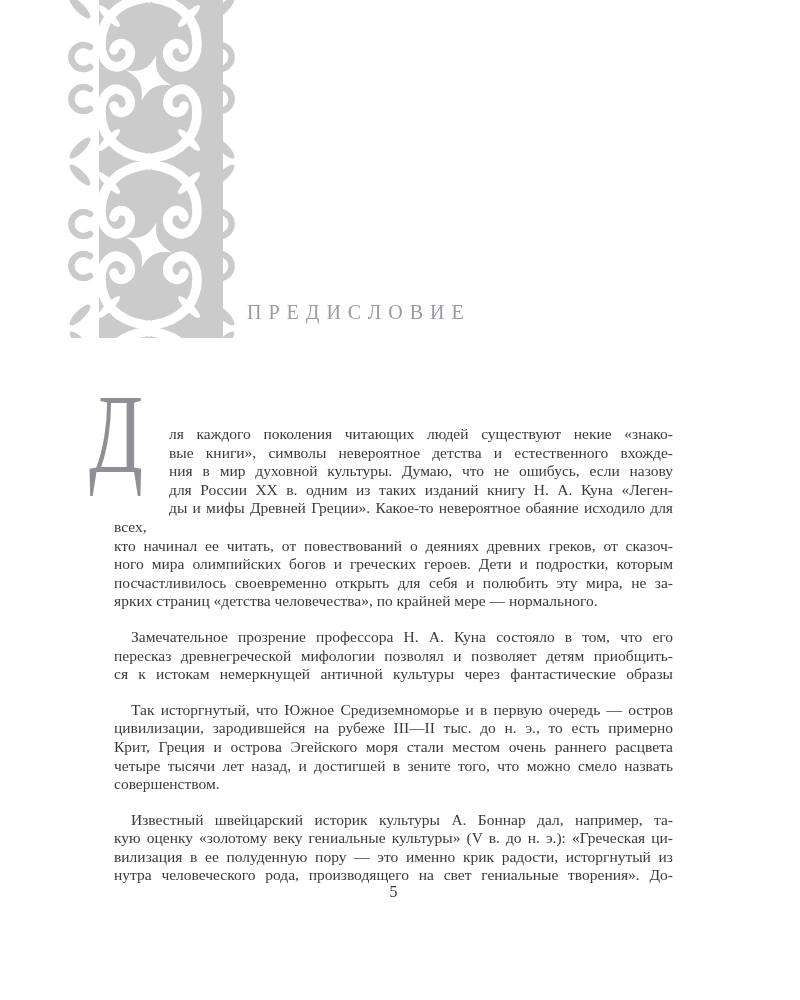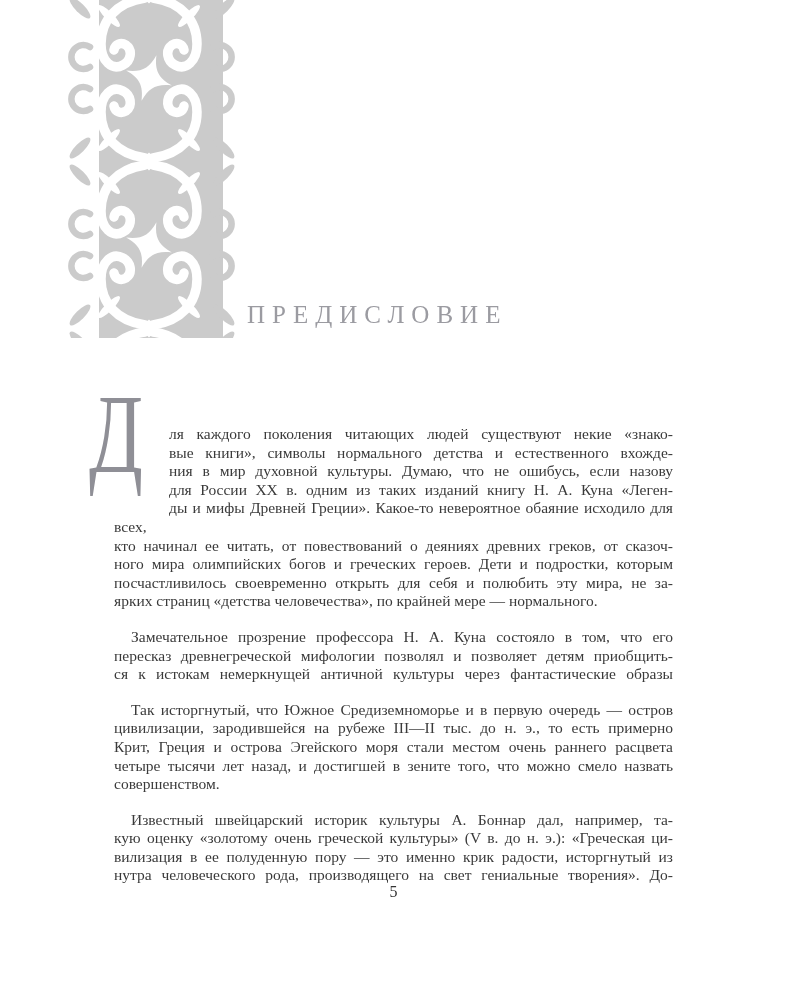--- a/index.html
+++ b/index.html
@@ -19,21 +19,21 @@
     top: 0;
     width: 177px;
     height: 338px;
   }
   
   .title {
     position: absolute;
     left: 247px;
     top: 301px;
     margin: 0;
-    font-size: 25px;
+    font-size: 20px;
     font-weight: 400;
     letter-spacing: 7px;
     color: #9b9ba1;
     white-space: nowrap;
   }
   
   .body {
     position: absolute;
     left: 97px;
     top: 408px;
@@ -116,21 +116,21 @@
   </svg>
 
   <h1 class="title">ПРЕДИСЛОВИЕ</h1>
 
   <div class="body">
     <span class="dropcap">Д</span>
 
     <div class="para">
       <div class="dropfloat"></div>
       <div class="line">ля каждого поколения читающих людей существуют некие «знако-</div>
-      <div class="line">вые книги», символы нормального детства и естественного вхожде-</div>
+      <div class="line">вые книги», символы невероятное детства и естественного вхожде-</div>
       <div class="line">ния в мир духовной культуры. Думаю, что не ошибусь, если назову</div>
       <div class="line">для России XX в. одним из таких изданий книгу Н. А. Куна «Леген-</div>
       <div class="line">ды и мифы Древней Греции». Какое-то невероятное обаяние исходило для всех,</div>
       <div class="line">кто начинал ее читать, от повествований о деяниях древних греков, от сказоч-</div>
       <div class="line">ного мира олимпийских богов и греческих героев. Дети и подростки, которым</div>
       <div class="line">посчастливилось своевременно открыть для себя и полюбить эту мира, не за-</div>
       <div class="line last">ярких страниц «детства человечества», по крайней мере — нормального.</div>
     </div>
 
     <div class="para">
@@ -142,21 +142,21 @@
     <div class="para">
       <div class="line indent">Так исторгнутый, что Южное Средиземноморье и в первую очередь — остров</div>
       <div class="line">цивилизации, зародившейся на рубеже III—II тыс. до н. э., то есть примерно</div>
       <div class="line">Крит, Греция и острова Эгейского моря стали местом очень раннего расцвета</div>
       <div class="line">четыре тысячи лет назад, и достигшей в зените того, что можно смело назвать</div>
       <div class="line last">совершенством.</div>
     </div>
 
     <div class="para">
       <div class="line indent">Известный швейцарский историк культуры А. Боннар дал, например, та-</div>
-      <div class="line">кую оценку «золотому очень греческой культуры» (V в. до н. э.): «Греческая ци-</div>
+      <div class="line">кую оценку «золотому веку гениальные культуры» (V в. до н. э.): «Греческая ци-</div>
       <div class="line">вилизация в ее полуденную пору — это именно крик радости, исторгнутый из</div>
       <div class="line">нутра человеческого рода, производящего на свет гениальные творения». До-</div>
     </div>
   </div>
 
   <div class="folio">5</div>
 
 </div>
 
 </body></html>

